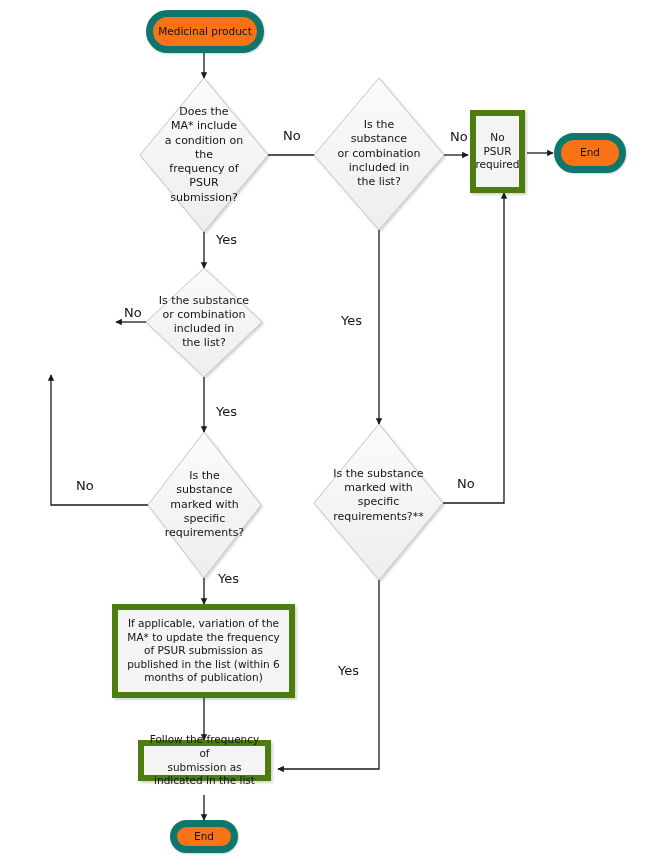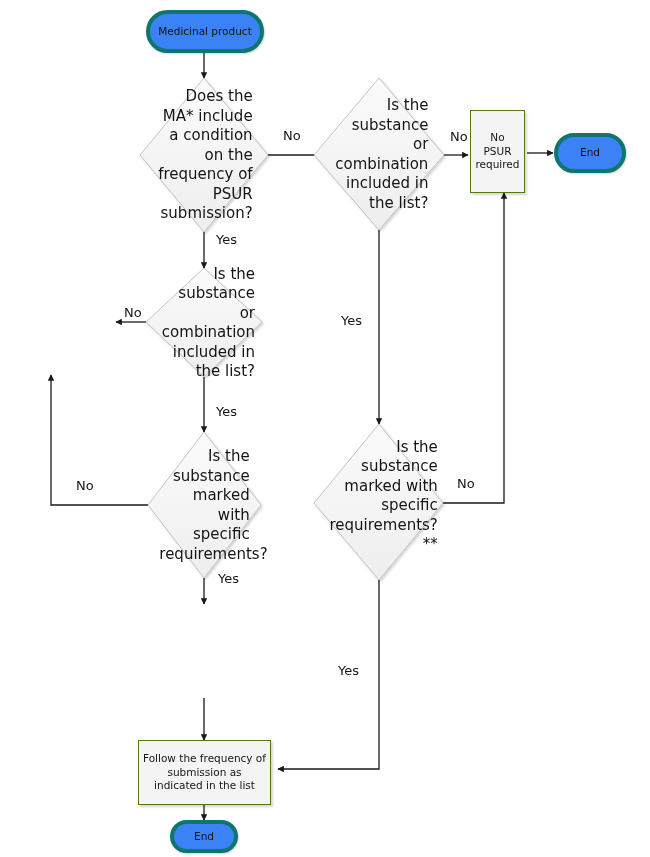--- a/index.html
+++ b/index.html
@@ -29,44 +29,44 @@
     box-sizing: border-box;
     display: flex;
     align-items: center;
     justify-content: center;
     text-align: center;
     color: #141414;
     line-height: 1.30;
     white-space: pre-line;
   }
   .node-terminal {
-    background: #3b82f6;
-    border: 4px solid #0f766e;
+    background: #f97316;
+    border: 7px solid #0f766e;
     border-radius: 22px;
     font-size: 10.5px;
     box-shadow: 1px 1px 2px rgba(0,0,0,0.18);
   }
   .node-process {
     background: #f4f4f4;
-    border: 1px solid #4d7c0f;
+    border: 6px solid #4d7c0f;
     font-size: 10.5px;
     padding: 2px 4px;
     box-shadow: 1.5px 1.5px 2px rgba(0,0,0,0.16);
   }
   .node-decision-wrap {
     position: absolute;
   }
   .node-decision-label {
     position: absolute;
     left: 12%;
     top: 50%;
     width: 76%;
     transform: translateY(-50%);
-    text-align: right;
-    font-size: 15px;
+    text-align: center;
+    font-size: 11px;
     line-height: 1.30;
     color: #141414;
     white-space: pre-line;
   }
   .edge-label {
     position: absolute;
     font-size: 13px;
     color: #141414;
     white-space: nowrap;
   }
@@ -170,22 +170,29 @@
 requirements?</div>
   </div>
 
   <div class="node-decision-wrap" style="left:314px; top:424px; width:129px; height:156px;">
     <div class="node-decision-label" style="left:4%; width:92%; top:46%;">Is the substance
 marked with
 specific
 requirements?**</div>
   </div>
 
-
-  <div class="node node-process" style="left:138px; top:740px; width:133px; height:65px;">
+  <div class="node node-process" style="left:112px; top:604px; width:183px; height:94px;">
+    <span>If applicable, variation of the
+MA* to update the frequency
+of PSUR submission as
+published in the list (within 6
+months of publication)</span>
+  </div>
+
+  <div class="node node-process" style="left:138px; top:740px; width:133px; height:41px;">
     <span>Follow the frequency of
 submission as
 indicated in the list</span>
   </div>
 
   <div class="node node-terminal" style="left:170px; top:820px; width:68px; height:33px;">
     <span>End</span>
   </div>
 
   <div class="edge-label" style="left:283px; top:128px;">No</div>

